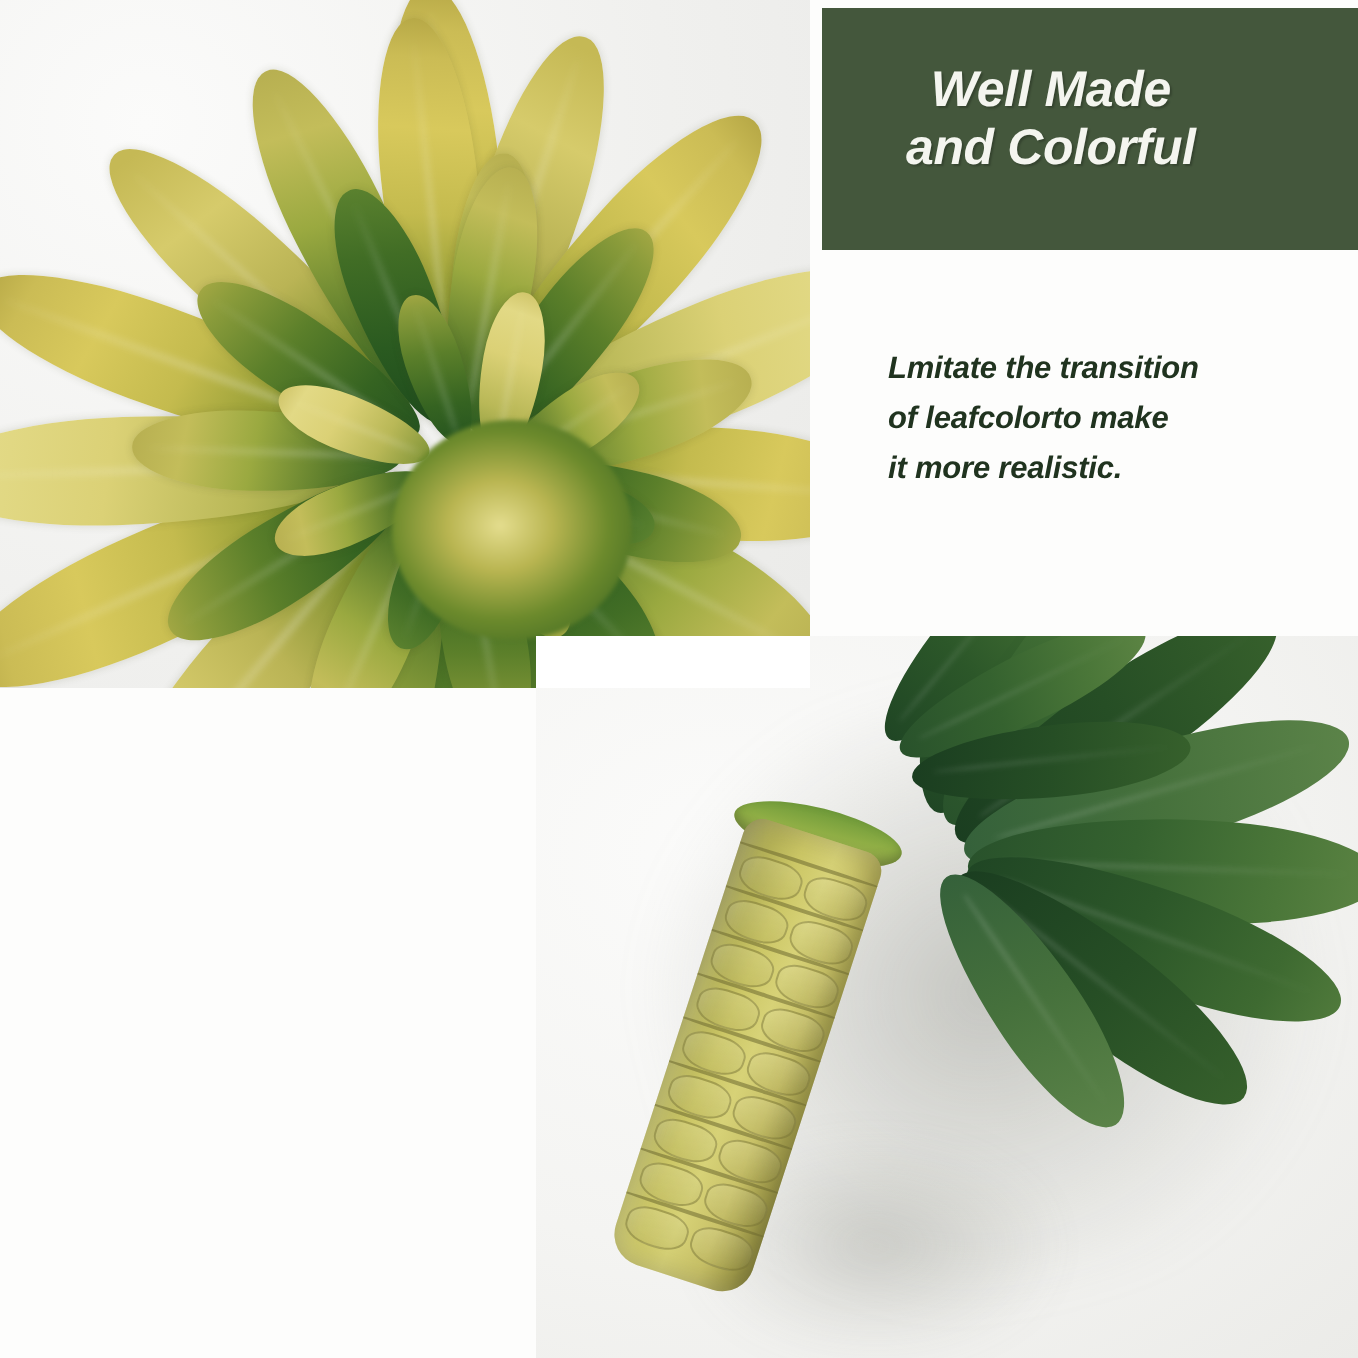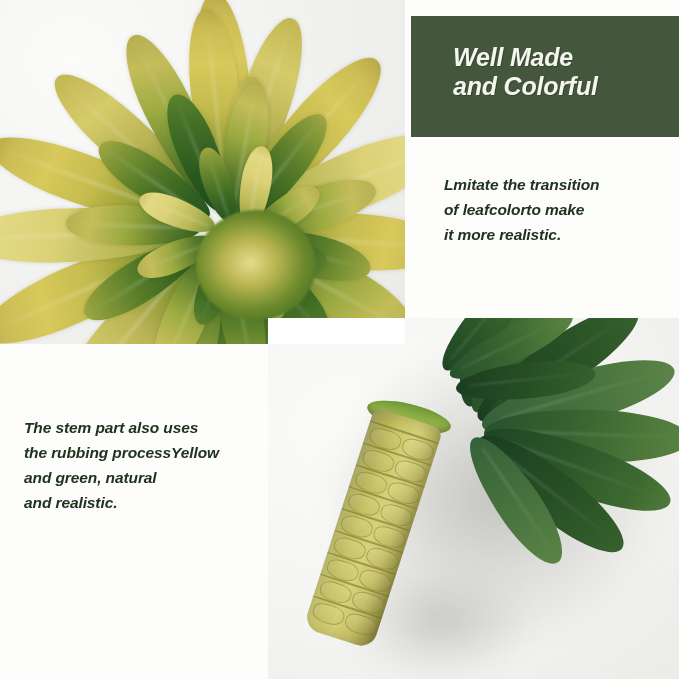--- a/index.html
+++ b/index.html
@@ -6,21 +6,21 @@
   body{
     width:679px;height:679px;
     background:#ffffff;
     font-family:"Liberation Sans","DejaVu Sans",sans-serif;
     overflow:hidden;
   }
   .canvas{position:relative;width:679px;height:679px;background:#fdfdfc;overflow:hidden;}
 
   
   .green-panel{position:absolute;background:#44573c;}
-  #panel-top-right{left:411px;top:16px;width:268px;height:121px;}
+  #panel-top-right{left:411px;top:4px;width:268px;height:121px;text-align:center;}
   #panel-bottom-left{left:0;top:557px;width:268px;height:122px;}
 
   .panel-heading{
     color:#f4f5ef;font-style:italic;font-weight:bold;
     font-size:25px;line-height:1.17;letter-spacing:-0.2px;
     white-space:pre-line;
     text-shadow:1px 1px 1px rgba(0,0,0,0.22);
   }
   #heading-well-made{position:absolute;left:42px;top:27px;}
   #heading-realistic{position:absolute;left:40px;top:32px;}
@@ -238,19 +238,15 @@
 
   <div class="green-panel" id="panel-top-right">
     <div class="panel-heading" id="heading-well-made">Well Made
 and Colorful</div>
   </div>
 
   <div class="body-copy" id="copy-transition">Lmitate the transition
 of leafcolorto make
 it more realistic.</div>
 
-  <div class="body-copy" id="copy-stem">The stem part also uses
-the rubbing processYellow
-and green, natural
-and realistic.</div>
 
 
 </div>
 
 </body></html>

